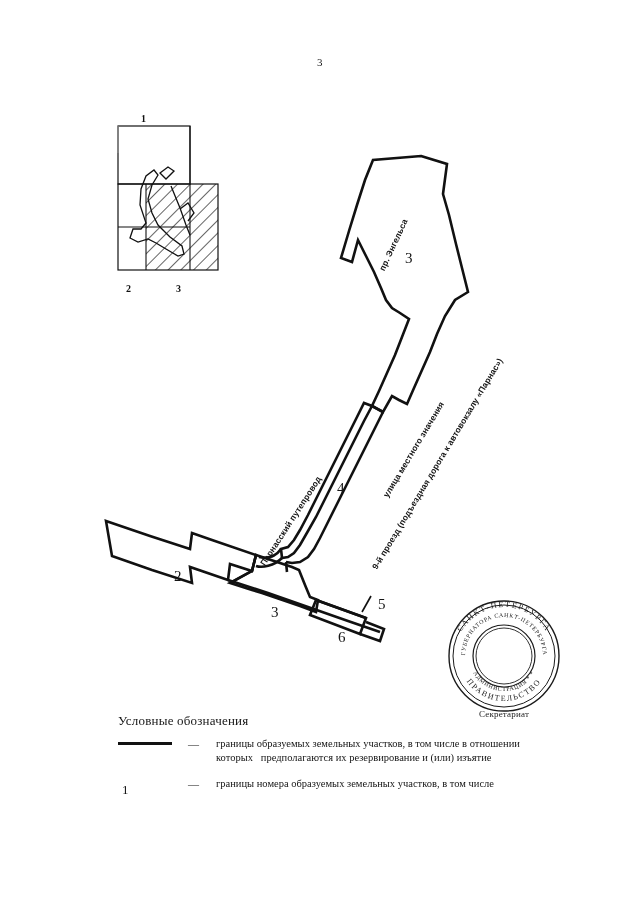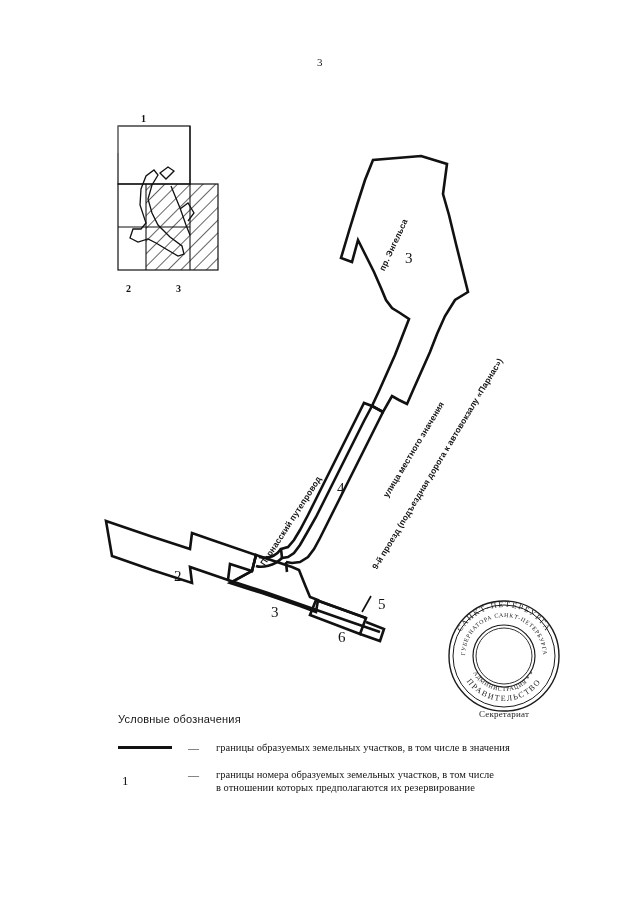--- a/index.html
+++ b/index.html
@@ -110,24 +110,24 @@
   }
 
   
   .legend {
     position: absolute;
     left: 118px;
     top: 713px;
     width: 460px;
   }
   .legend-title {
-    font-family: Liberation Sans, sans-serif;
-    font-size: 11px;
-    color: #151515;
-    margin-bottom: 16px;
+    font-family: Liberation Serif, serif;
+    font-size: 13px;
+    color: #151515;
+    margin-bottom: 8px;
     letter-spacing: 0.2px;
   }
   .legend-row {
     display: flex;
     align-items: flex-start;
     margin-bottom: 13px;
   }
   .legend-symbol {
     width: 70px;
     flex: 0 0 70px;
@@ -313,29 +313,29 @@
 
   <div class="legend">
     <div class="legend-title">Условные обозначения</div>
 
     <div class="legend-row">
       <div class="legend-symbol">
         <span class="sym-line"></span>
       </div>
       <div class="legend-dash">—</div>
       <div class="legend-text">
-        <div>границы образуемых земельных участков, в том числе в значения</div>
+        <div>границы образуемых земельных участков, в том числе в отношении</div>
+        <div>которых   предполагаются их резервирование и (или) изъятие</div>
       </div>
     </div>
 
     <div class="legend-row">
       <div class="legend-symbol">
         <span class="sym-digit">1</span>
       </div>
       <div class="legend-dash">—</div>
       <div class="legend-text">
         <div>границы номера образуемых земельных участков, в том числе</div>
-        <div>в отношении которых предполагаются их резервирование</div>
       </div>
     </div>
   </div>
 
 </div>
 
 </body></html>

